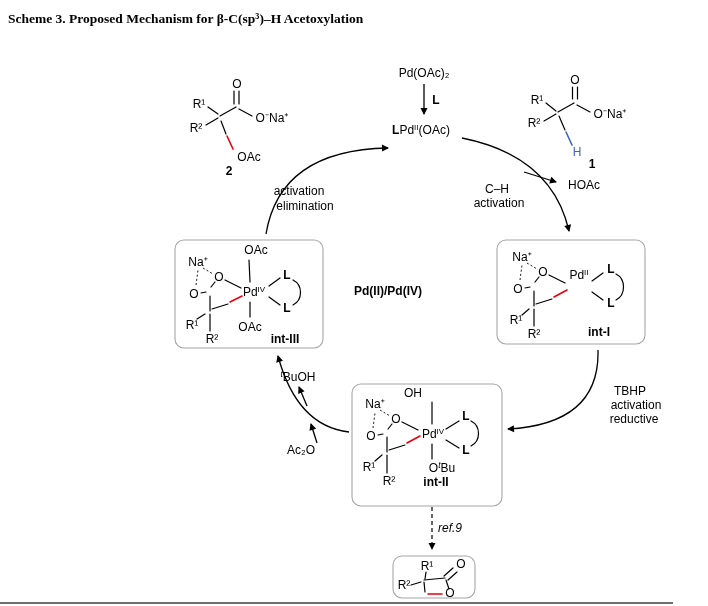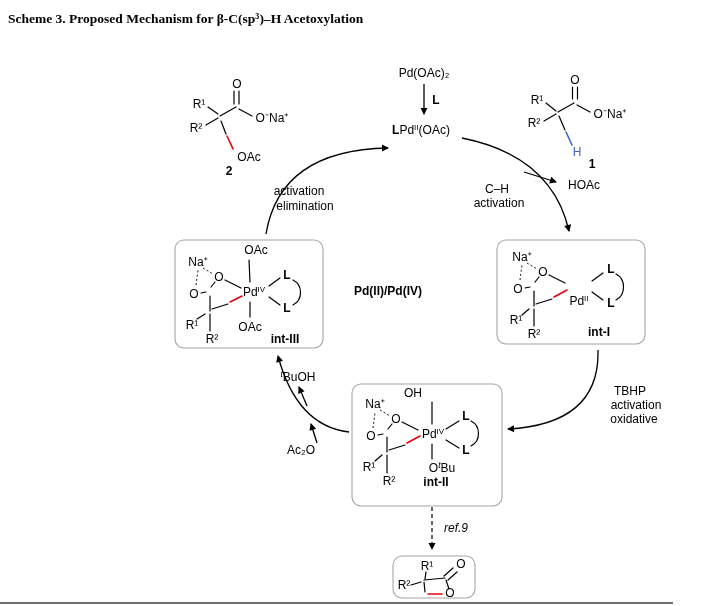--- a/index.html
+++ b/index.html
@@ -5,21 +5,21 @@
   * { margin:0; padding:0; box-sizing:border-box; }
   html,body { background:#ffffff; }
   #page { position:relative; width:673px; height:606px; background:#fff;
           font-family:"Liberation Sans",sans-serif; color:var(--ink,#000); overflow:hidden; }
   .title { position:absolute; left:8px; top:11px;
            font-family:"Liberation Serif",serif; font-weight:bold; font-size:13.5px; }
   svg.layer { position:absolute; left:0; top:0; }
   .lbl { position:absolute; transform:translate(-50%,-50%); white-space:nowrap;
          font-size:12px; line-height:1; }
   .b  { font-weight:bold; }
-  .it { font-style:italic;margin-left:6px; }
+  .it { font-style:italic; }
   .blue { color:var(--blue,#3f63c8); }
   sup.ox   { font-size:8px;  vertical-align:4px; }
   sup.tsup { font-size:8.5px; font-style:italic; vertical-align:4px; }
   .bond      { stroke:var(--ink,#000); stroke-width:1.2; fill:none; stroke-linecap:round; }
   .bond-red  { stroke:var(--red,#e8000d); stroke-width:1.6; fill:none; stroke-linecap:round; }
   .bond-blue { stroke:var(--blue,#3f63c8); stroke-width:1.6; fill:none; stroke-linecap:round; }
   .dash  { stroke:var(--ink,#000); stroke-width:0.9; stroke-dasharray:2 2.2; fill:none; }
   .arrow { stroke:var(--ink,#000); stroke-width:1.3; fill:none; }
   .arrow-dashed { stroke:var(--ink,#000); stroke-width:1.2; stroke-dasharray:4 3; fill:none; }
   .ibox { fill:#ffffff; stroke:var(--box,#a6a6a6); stroke-width:1.1; }
@@ -160,32 +160,32 @@
   <span class="lbl" style="left:237px;top:84px">O</span>
   <span class="lbl" style="left:272px;top:118px">O⁻Na⁺</span>
   <span class="lbl" style="left:249px;top:157px">OAc</span>
   <span class="lbl b" style="left:229px;top:171px">2</span>
 
   <span class="lbl" style="left:497px;top:189px">C–H</span>
   <span class="lbl" style="left:499px;top:203px">activation</span>
   <span class="lbl" style="left:584px;top:185px">HOAc</span>
   <span class="lbl" style="left:630px;top:391px">TBHP</span>
   <span class="lbl" style="left:636px;top:405px">activation</span>
-  <span class="lbl" style="left:634px;top:419px">oxidative</span>
+  <span class="lbl" style="left:634px;top:419px">reductive</span>
   <span class="lbl" style="left:301px;top:450px">Ac₂O</span>
   <span class="lbl" style="left:298px;top:376px"><sup class="tsup">t</sup><span>BuOH</span></span>
   <span class="lbl" style="left:299px;top:191px">activation</span>
   <span class="lbl" style="left:305px;top:206px">elimination</span>
   <span class="lbl it" style="left:450px;top:528px">ref.9</span>
   <span class="lbl b" style="left:388px;top:291px">Pd(II)/Pd(IV)</span>
 
   <span class="lbl" style="left:522px;top:257px">Na⁺</span>
   <span class="lbl" style="left:543px;top:272px">O</span>
   <span class="lbl" style="left:518px;top:289px">O</span>
-  <span class="lbl" style="left:579px;top:301px"><span>Pd</span><sup class="ox">II</sup></span>
+  <span class="lbl" style="left:579px;top:275px"><span>Pd</span><sup class="ox">II</sup></span>
   <span class="lbl b" style="left:611px;top:269px">L</span>
   <span class="lbl b" style="left:611px;top:303px">L</span>
   <span class="lbl" style="left:516px;top:320px">R¹</span>
   <span class="lbl" style="left:534px;top:334px">R²</span>
   <span class="lbl b" style="left:599px;top:332px">int-I</span>
 
   <span class="lbl" style="left:413px;top:393px">OH</span>
   <span class="lbl" style="left:375px;top:404px">Na⁺</span>
   <span class="lbl" style="left:396px;top:419px">O</span>
   <span class="lbl" style="left:371px;top:436px">O</span>

